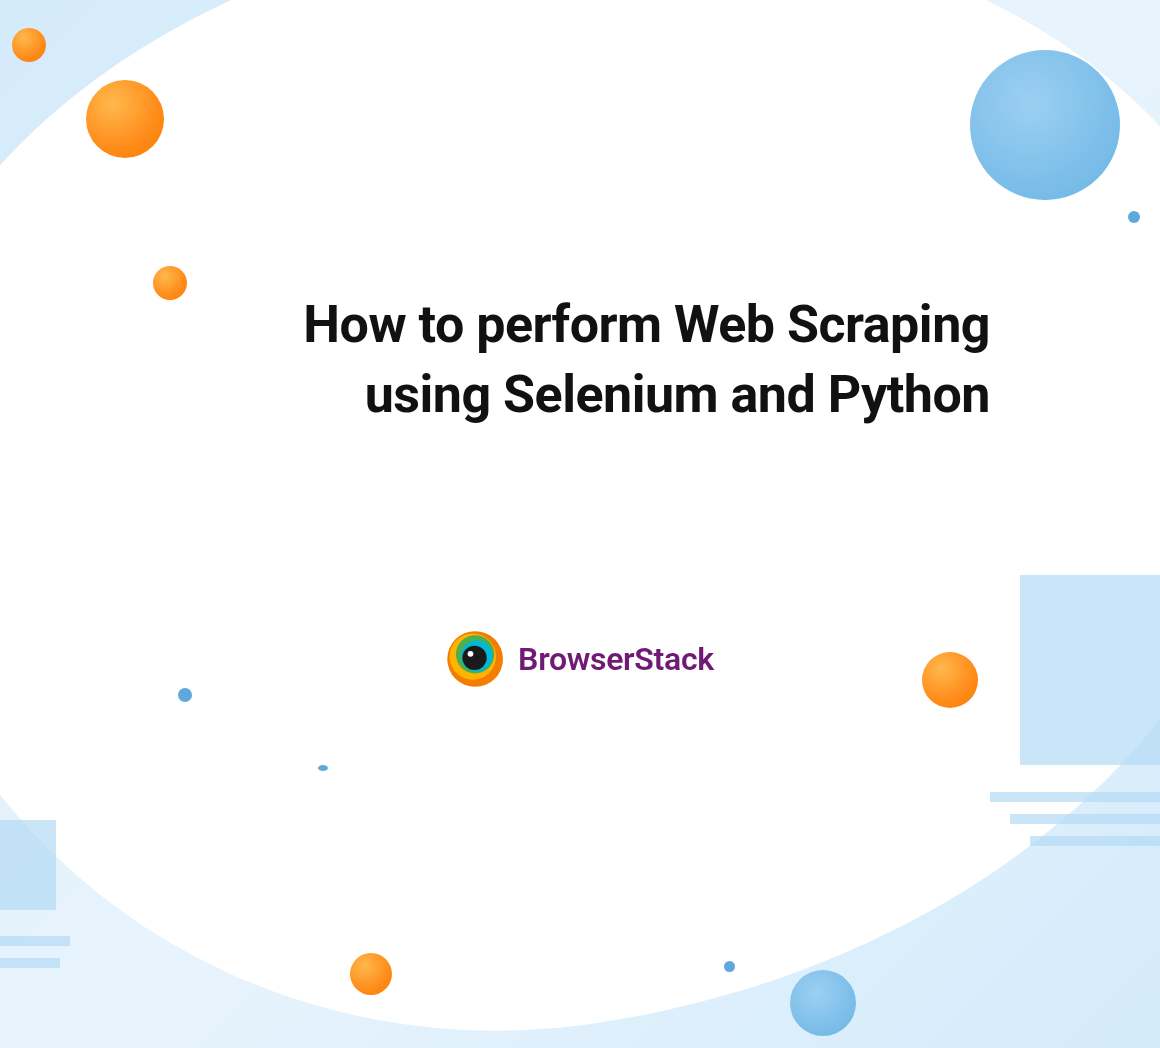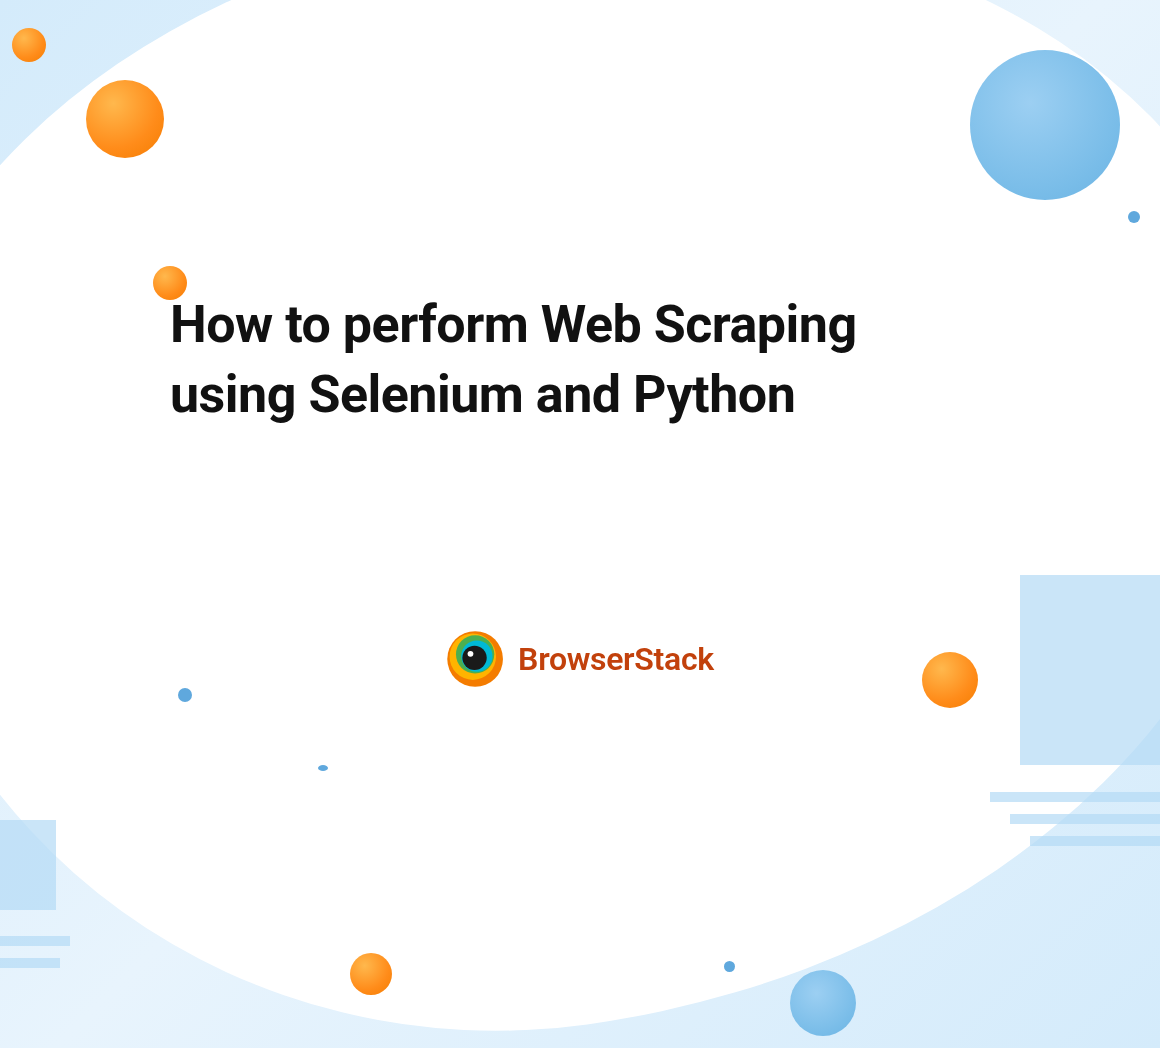--- a/index.html
+++ b/index.html
@@ -44,40 +44,40 @@
   position: absolute;
   background: #b3daf5;
   opacity: 0.7;
 }
 .title {
   position: absolute;
   top: 290px;
   left: 50%;
   transform: translateX(-50%);
   width: 820px;
-  text-align: left;
+  text-align: right;
   font-size: 52px;
   font-weight: 700;
   color: #111;
   line-height: 1.35;
   letter-spacing: -0.5px;
 }
 .brand {
   position: absolute;
   top: 630px;
   left: 50%;
   transform: translateX(-50%);
   display: flex;
   align-items: center;
   gap: 14px;
 }
 .brand-text {
   font-size: 32px;
   font-weight: 600;
-  color: #c2410c;
+  color: #701a75;
   letter-spacing: -0.3px;
 }
 .logo-svg { width: 58px; height: 58px; display: block; }
 </style>
 </head>
 <body>
 
 <div class="bg-layer"></div>
 <div class="blob blob-main"></div>
 

